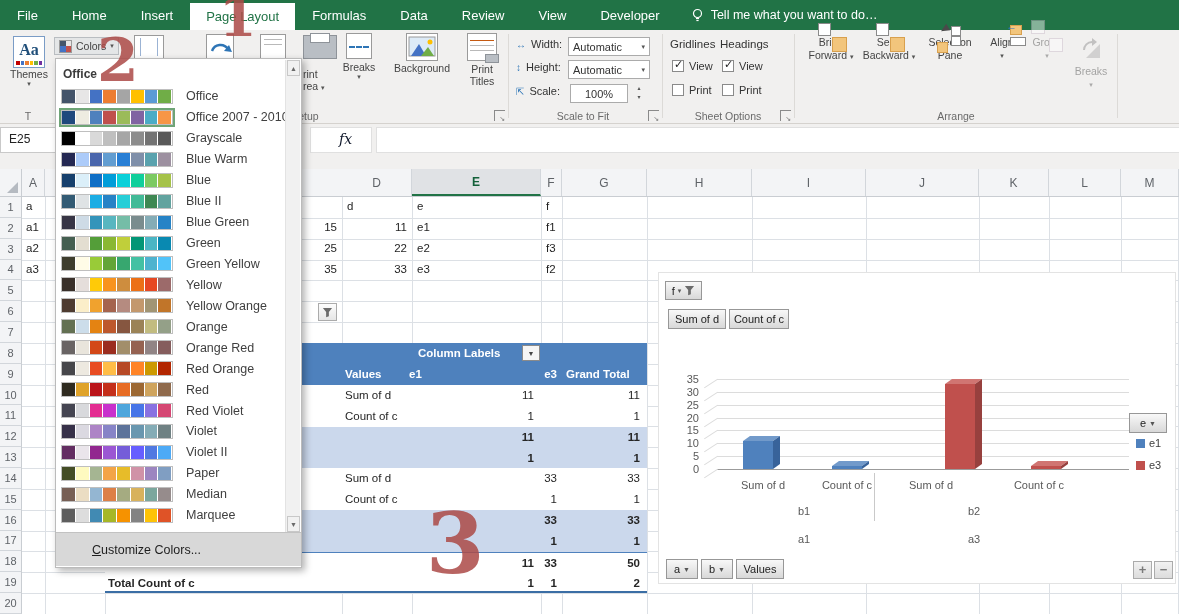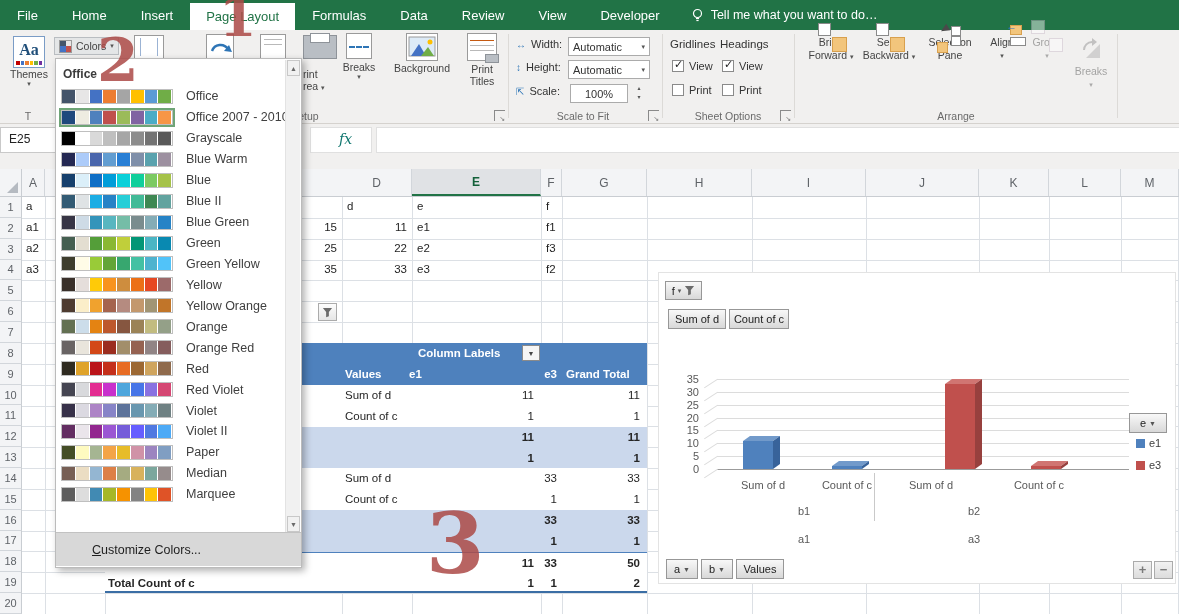--- a/index.html
+++ b/index.html
@@ -46,21 +46,21 @@
   .arr-icon{width:26px;height:26px;margin:0 auto 4px;position:relative;}
   .sq-o{position:absolute;width:15px;height:15px;background:#F2C57C;border:1px solid #D8A04E;}
   .sq-w{position:absolute;width:13px;height:13px;background:#fff;border:1px solid #8A8A8A;}
   .disabled{opacity:.45;}
 
   
   .fbar{position:absolute;left:0;top:124px;width:100%;height:45px;background:#F1F0EF;z-index:10;}
   .namebox{position:absolute;left:0;top:3px;width:56px;height:26px;background:#fff;border:1px solid #C9C9C9;
     font-size:12px;color:#222;padding:4px 0 0 8px;}
   .fxbox{position:absolute;left:310px;top:3px;width:62px;height:26px;background:#fff;border:1px solid #E0E0E0;
-    color:#0f766e;font-family:"DejaVu Serif","Liberation Serif",serif;font-style:italic;font-size:14px;padding:3px 8px 0 28px;}
+    color:#0f172a;font-family:"DejaVu Serif","Liberation Serif",serif;font-style:italic;font-size:14px;padding:3px 8px 0 28px;}
   .finput{position:absolute;left:376px;top:3px;right:0;height:26px;background:#fff;border:1px solid #E0E0E0;border-right:none;}
 
   
   .colhdrs{position:absolute;left:0;top:169px;width:100%;height:28px;background:#F3F4F6;border-bottom:1px solid #C9CDD2;z-index:1;}
   .corner{position:absolute;left:0;top:0;width:22px;height:27px;border-right:1px solid #C9CDD2;}
   .corner:after{content:"";position:absolute;right:3px;bottom:3px;border-left:11px solid transparent;border-bottom:11px solid #B5Bac1;}
   .chd{position:absolute;top:0;height:27px;border-right:1px solid #D2D6DB;color:#5F6368;font-size:12px;
     display:flex;align-items:center;justify-content:center;}
   .chd.sel{background:#E0E2E5;color:#14613A;border-bottom:2px solid #217346;font-weight:bold;}
   .rowhdrs{position:absolute;left:0;top:197px;width:22px;height:417px;display:flex;flex-direction:column;z-index:1;background:#F3F4F6;}
@@ -830,20 +830,33 @@
             <span class="sw" style="background: rgb(211, 72, 23);"></span>
             <span class="sw" style="background: rgb(155, 45, 31);"></span>
             <span class="sw" style="background: rgb(162, 142, 106);"></span>
             <span class="sw" style="background: rgb(149, 98, 81);"></span>
             <span class="sw" style="background: rgb(145, 132, 133);"></span>
             <span class="sw" style="background: rgb(133, 93, 93);"></span>
           </span>
           <span class="clabel">Orange Red</span>
         </div>
 
+        <div class="citem">
+          <span class="cstrip">
+            <span class="sw" style="background: rgb(70, 70, 74);"></span>
+            <span class="sw" style="background: rgb(237, 233, 224);"></span>
+            <span class="sw" style="background: rgb(232, 76, 34);"></span>
+            <span class="sw" style="background: rgb(255, 189, 71);"></span>
+            <span class="sw" style="background: rgb(182, 73, 38);"></span>
+            <span class="sw" style="background: rgb(255, 132, 39);"></span>
+            <span class="sw" style="background: rgb(204, 153, 0);"></span>
+            <span class="sw" style="background: rgb(178, 38, 0);"></span>
+          </span>
+          <span class="clabel">Red Orange</span>
+        </div>
 
         <div class="citem">
           <span class="cstrip">
             <span class="sw" style="background: rgb(47, 43, 32);"></span>
             <span class="sw" style="background: rgb(223, 163, 42);"></span>
             <span class="sw" style="background: rgb(186, 20, 25);"></span>
             <span class="sw" style="background: rgb(196, 47, 26);"></span>
             <span class="sw" style="background: rgb(231, 108, 36);"></span>
             <span class="sw" style="background: rgb(156, 104, 51);"></span>
             <span class="sw" style="background: rgb(207, 164, 93);"></span>

